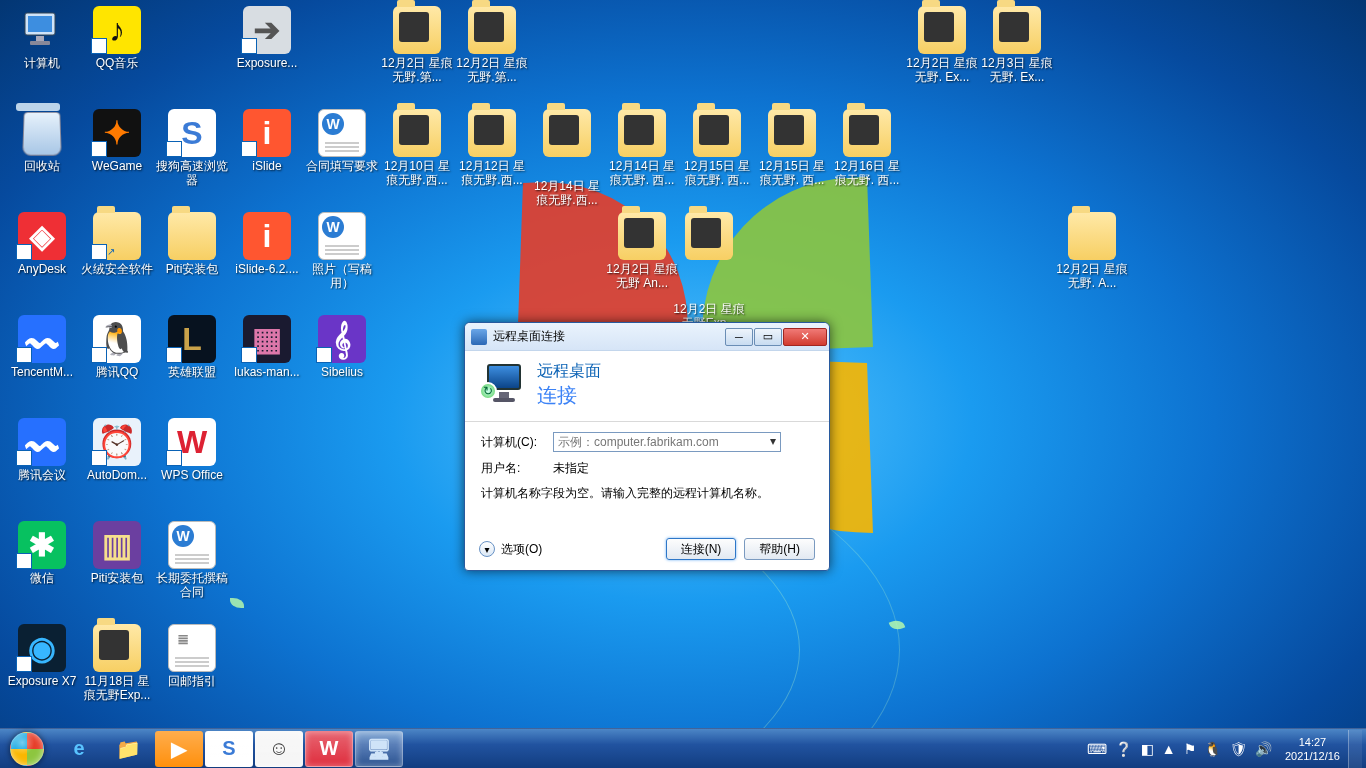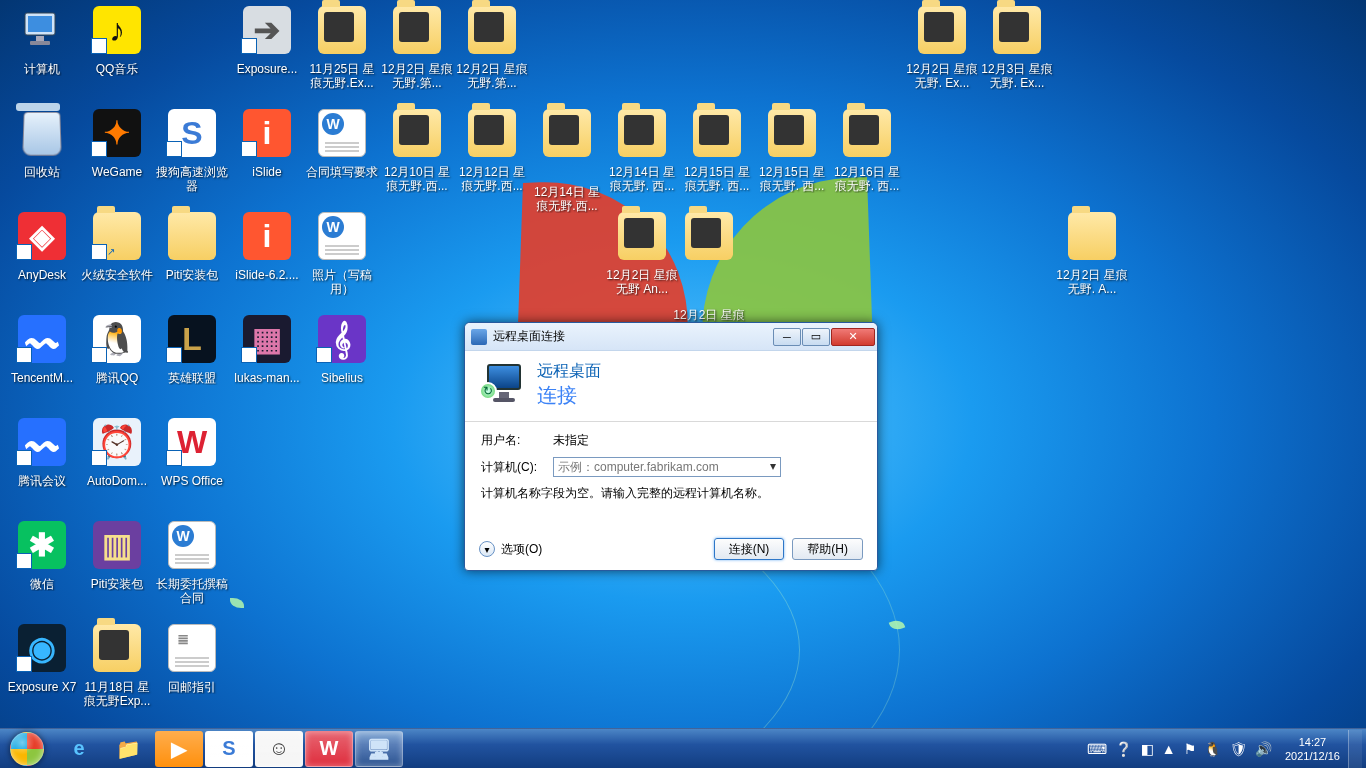--- a/index.html
+++ b/index.html
@@ -36,36 +36,36 @@
   position: absolute; width: 76px;
   display: flex; flex-direction: column; align-items: center;
   cursor: pointer; padding-top: 2px;
 }
 .dicon .glyph {
   width: 48px; height: 48px; display: flex; align-items: center; justify-content: center;
   font-size: 32px; border-radius: 6px;
 }
 .dicon .lbl {
   color: #fff; text-align: center; font-size: 12px;
-  margin-top: 8px; line-height: 14px; max-height: 28px; overflow: hidden;
+  margin-top: 2px; line-height: 14px; max-height: 28px; overflow: hidden;
   text-shadow: 1px 1px 2px rgba(0,0,0,0.8); padding: 0 2px;
 }
 .shortcut::after {
   content: ""; position: absolute; left: 12px; top: 34px;
   width: 14px; height: 14px; background: #fff; border: 1px solid #0a62b5;
   font-size: 11px; color: #0a62b5; display: flex; align-items: center; justify-content: center;
 }
 .shortcut .glyph::after {
   content: "↗"; position: absolute; left: 14px; top: 34px; font-size: 10px; color:#0a62b5;
 }
 .folder { background: linear-gradient(#ffe9a8,#f7cf63); position: relative;}
 .folder::before { content:""; position:absolute; top:-6px; left:4px; width:18px; height:7px; background:#f7d983; border-radius:2px 2px 0 0;}
 .folder.dark::after { content:""; position:absolute; top:6px; left:6px; width:30px; height:30px; background:#333; border-radius:3px;}
 .rdp-window {
-  position: absolute; left: 464px; top: 322px; width: 414px; height: 249px;
+  position: absolute; left: 464px; top: 322px; width: 366px; height: 249px;
   background: #fff; border: 1px solid #285a9e;
   box-shadow: 0 0 12px rgba(0,0,0,0.6);
   border-radius: 6px 6px 4px 4px; overflow: hidden;
 }
 .rdp-titlebar {
   height: 28px; background: linear-gradient(#eaf3fd, #d6e5f7);
   display: flex; align-items: center; padding: 0 2px 0 6px;
   border-bottom: 1px solid #c3d6ec;
 }
 .rdp-titlebar .ticon { width: 16px; height: 16px; margin-right: 6px;
@@ -184,24 +184,20 @@
       <div class="lbl">计算机</div>
     </div>
     <div class="dicon shortcut" style="left: 79px; top: 4px;">
       <div class="glyph" style="background:#ffe500;color:#111;font-weight:bold">♪</div>
       <div class="lbl">QQ音乐</div>
     </div>
     <div class="dicon shortcut" style="left: 229px; top: 4px;">
       <div class="glyph" style="background:#d8dde2;color:#555;font-weight:bold">➔</div>
       <div class="lbl">Exposure...</div>
     </div>
-    <div class="dicon" style="left: 304px; top: 4px;">
-      <div class="glyph folder dark"></div>
-      <div class="lbl">11月25日 星痕无野.Ex...</div>
-    </div>
     <div class="dicon" style="left: 379px; top: 4px;">
       <div class="glyph folder dark"></div>
       <div class="lbl">12月2日 星痕无野.第...</div>
     </div>
     <div class="dicon" style="left: 454px; top: 4px;">
       <div class="glyph folder dark"></div>
       <div class="lbl">12月2日 星痕无野.第...</div>
     </div>
     <div class="dicon" style="left: 904px; top: 4px;">
       <div class="glyph folder dark"></div>
@@ -381,26 +377,26 @@
         <div class="base"></div>
       <div class="badge">↻</div>
     </div>
     <div class="btxt">
       <div class="l1">远程桌面</div>
       <div class="l2">连接</div>
     </div>
   </div>
   <div class="rdp-body">
     <div class="rdp-row">
+      <div class="rl">计算机(C):</div>
+      <div class="combo">示例：computer.fabrikam.com</div>
+    </div>
+    <div class="rdp-row">
       <div class="rl">用户名:</div>
       <div>未指定</div>
-    </div>
-    <div class="rdp-row">
-      <div class="rl">计算机(C):</div>
-      <div class="combo">示例：computer.fabrikam.com</div>
     </div>
     <div class="rdp-msg">计算机名称字段为空。请输入完整的远程计算机名称。</div>
   </div>
   <div class="rdp-footer">
     <div class="opts">
       <div class="chev">▾</div>
       <span>选项(O)</span>
     </div>
     <button class="winbutton primary">连接(N)</button>
     <button class="winbutton">帮助(H)</button>

